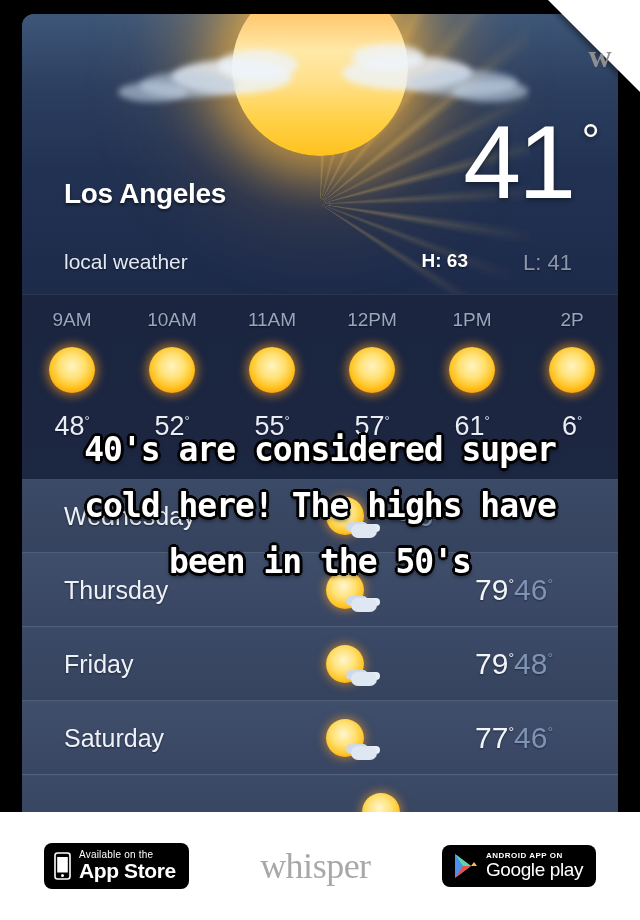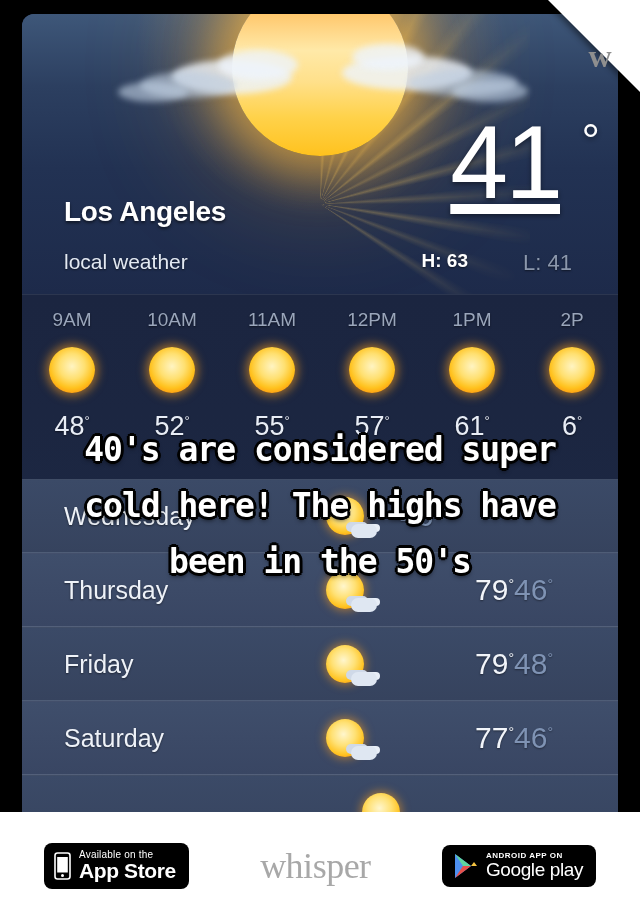--- a/index.html
+++ b/index.html
@@ -62,26 +62,26 @@
     transform:translateX(-50%);
     border-radius:50%;
     background:
       linear-gradient(180deg,#ffb765 0%,#ffc96f 20%,#ffe9a8 40%,#ffe08a 58%,#ffd24a 78%,#ffc21e 100%);
     box-shadow:0 0 46px 18px rgba(255,186,60,.55), 0 0 110px 40px rgba(255,170,40,.25);
   }
   .cloud { position:absolute; border-radius:50%; background:rgba(238,244,252,.80); filter:blur(3px); }
   .cloud.d { background:rgba(190,206,226,.62); }
 
   
-  #city     { position:absolute; left:42px; top:182px; font-size:28px; font-weight:bold; color:#fff;
+  #city     { position:absolute; left:42px; top:164px; font-size:28px; font-weight:bold; color:#fff;
               text-shadow:0 2px 3px rgba(0,0,0,.55); letter-spacing:-.3px;}
   #sub      { position:absolute; left:42px; top:236px; font-size:21px; color:#e3e9f2;
               text-shadow:0 1px 2px rgba(0,0,0,.5);}
-  #bigtemp  { position:absolute; right:58px; top:96px; font-size:104px; font-weight:200; color:#fff;
-              line-height:1; text-shadow:0 2px 5px rgba(0,0,0,.45); letter-spacing:-3px;text-decoration:underline;}
+  #bigtemp  { position:absolute; right:45px; top:96px; font-size:104px; font-weight:200; color:#fff;
+              line-height:1; text-shadow:0 2px 5px rgba(0,0,0,.45); letter-spacing:-3px;}
   #bigdeg   { position:absolute; right:18px; top:100px; font-size:46px; font-weight:200; color:#fff;
               text-shadow:0 2px 5px rgba(0,0,0,.45);}
   #hi       { position:absolute; right:150px; top:236px; font-size:19px; font-weight:bold; color:#fff;
               text-shadow:0 1px 2px rgba(0,0,0,.5);}
   #lo       { position:absolute; right:46px; top:236px; font-size:22px; color:#8b97ac;
               text-shadow:0 1px 2px rgba(0,0,0,.5);}
 
   
   #hourly {
     position:absolute; left:0; top:280px; width:596px; height:237px;

